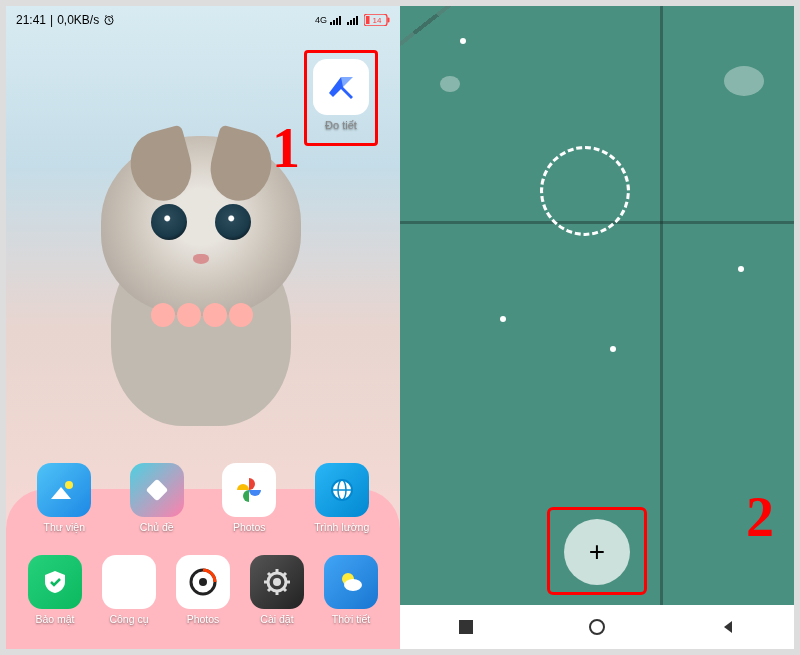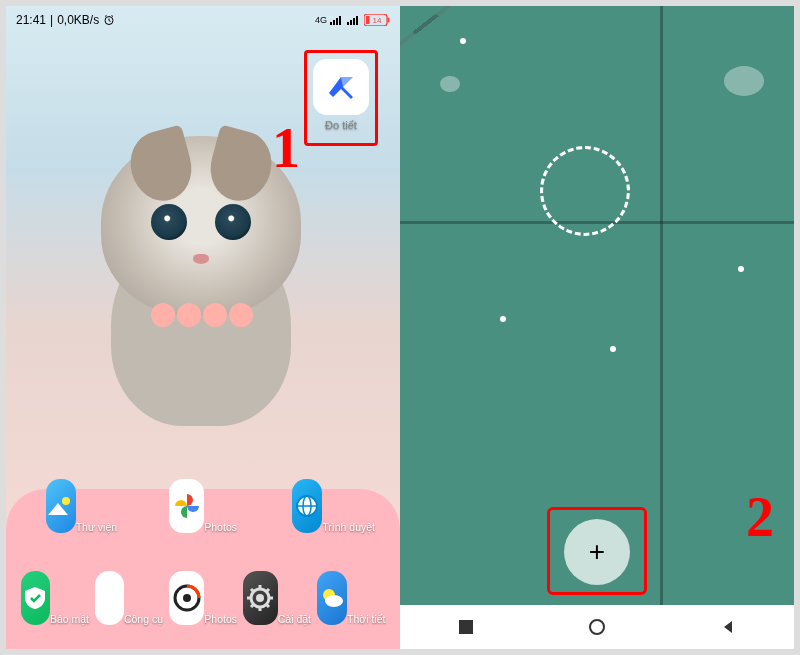--- a/index.html
+++ b/index.html
@@ -35,21 +35,21 @@
 .highlight-app .app-icon { width: 56px; height: 56px; background: #fff; border-radius: 14px; display: flex; align-items: center; justify-content: center; }
 .highlight-app .app-label { color: #888; font-size: 11px; margin-top: 4px; text-align: center; }
 .step-num { position: absolute; color: #ff0000; font-size: 56px; font-weight: bold; font-family: Georgia, serif; z-index: 40; }
 .step-1 { top: 110px; right: 100px; }
 .step-2 { bottom: 100px; right: 20px; }
 
 
 .app-row { position: absolute; left: 0; right: 0; display: flex; justify-content: space-around; padding: 0 12px; }
 .row1 { bottom: 116px; }
 .row2 { bottom: 24px; }
-.app { display: flex; flex-direction: row; align-items: flex-end; width: 68px; }
+.app { display: flex; flex-direction: column; align-items: center; width: 68px; }
 .app-icon { width: 54px; height: 54px; border-radius: 14px; display: flex; align-items: center; justify-content: center; color: #fff; font-size: 24px; }
 .app-label { color: #fff; font-size: 10.5px; margin-top: 4px; text-align: center; text-shadow: 0 1px 2px rgba(0,0,0,0.5); white-space: nowrap; }
 .ic-gallery { background: linear-gradient(135deg,#4fc3f7,#1e88e5); }
 .ic-music { background: linear-gradient(135deg,#ff5a87,#ff3d6a); }
 .ic-theme { background: linear-gradient(135deg,#4dd0e1,#ff80ab); }
 .ic-photos { background: #fff; }
 .ic-browser { background: linear-gradient(135deg,#29b6f6,#0288d1); }
 .ic-security { background: linear-gradient(135deg,#26d07c,#0bb960); }
 .ic-tools { background: #fff; display: grid; grid-template-columns: 1fr 1fr; grid-template-rows: 1fr 1fr; gap: 3px; padding: 6px; }
 .ic-tools span { border-radius: 4px; }
@@ -149,40 +149,48 @@
       <div class="app">
         <div class="app-icon ic-gallery">
             <svg width="30" height="30" viewBox="0 0 30 30">
               <circle cx="20" cy="10" r="4" fill="#ffeb3b"></circle>
               <path d="M2 24 L12 12 L22 24 Z" fill="#fff"></path>
             </svg>
           </div>
         <div class="app-label">Thư viện</div>
       </div>
       <div class="app">
+        <div class="app-icon ic-theme">
+            <svg width="28" height="28" viewBox="0 0 28 28">
+              <rect x="6" y="6" width="16" height="16" rx="3" fill="#fff" transform="rotate(45 14 14)"></rect>
+            </svg>
+          </div>
+        <div class="app-label">Chủ đề</div>
+      </div>
+      <div class="app">
         <div class="app-icon ic-photos">
             <svg width="34" height="34" viewBox="0 0 34 34">
               <path d="M17 5 a6 6 0 0 1 0 12 Z" fill="#ea4335"></path>
               <path d="M29 17 a6 6 0 0 1 -12 0 Z" fill="#4285f4"></path>
               <path d="M17 29 a6 6 0 0 1 0 -12 Z" fill="#34a853"></path>
               <path d="M5 17 a6 6 0 0 1 12 0 Z" fill="#fbbc04"></path>
             </svg>
           </div>
         <div class="app-label">Photos</div>
       </div>
       <div class="app">
         <div class="app-icon ic-browser">
             <svg width="30" height="30" viewBox="0 0 30 30">
               <circle cx="15" cy="15" r="10" fill="#fff"></circle>
               <circle cx="15" cy="15" r="10" fill="none" stroke="#0288d1" stroke-width="2"></circle>
               <ellipse cx="15" cy="15" rx="4" ry="10" fill="none" stroke="#0288d1" stroke-width="1.5"></ellipse>
               <line x1="5" y1="15" x2="25" y2="15" stroke="#0288d1" stroke-width="1.5"></line>
             </svg>
           </div>
-        <div class="app-label">Trình duyệt</div>
+        <div class="app-label">Trình lường</div>
       </div>
     </div>
 
     <div class="app-row row2">
       <div class="app">
         <div class="app-icon ic-security">
             <svg width="28" height="28" viewBox="0 0 28 28">
               <path d="M14 3 L24 7 v7 c0 6 -5 10 -10 11 C9 24 4 20 4 14 V7 Z" fill="#fff"></path>
               <path d="M10 14 l3 3 l6 -6" stroke="#0bb960" stroke-width="2.5" fill="none"></path>
             </svg>

